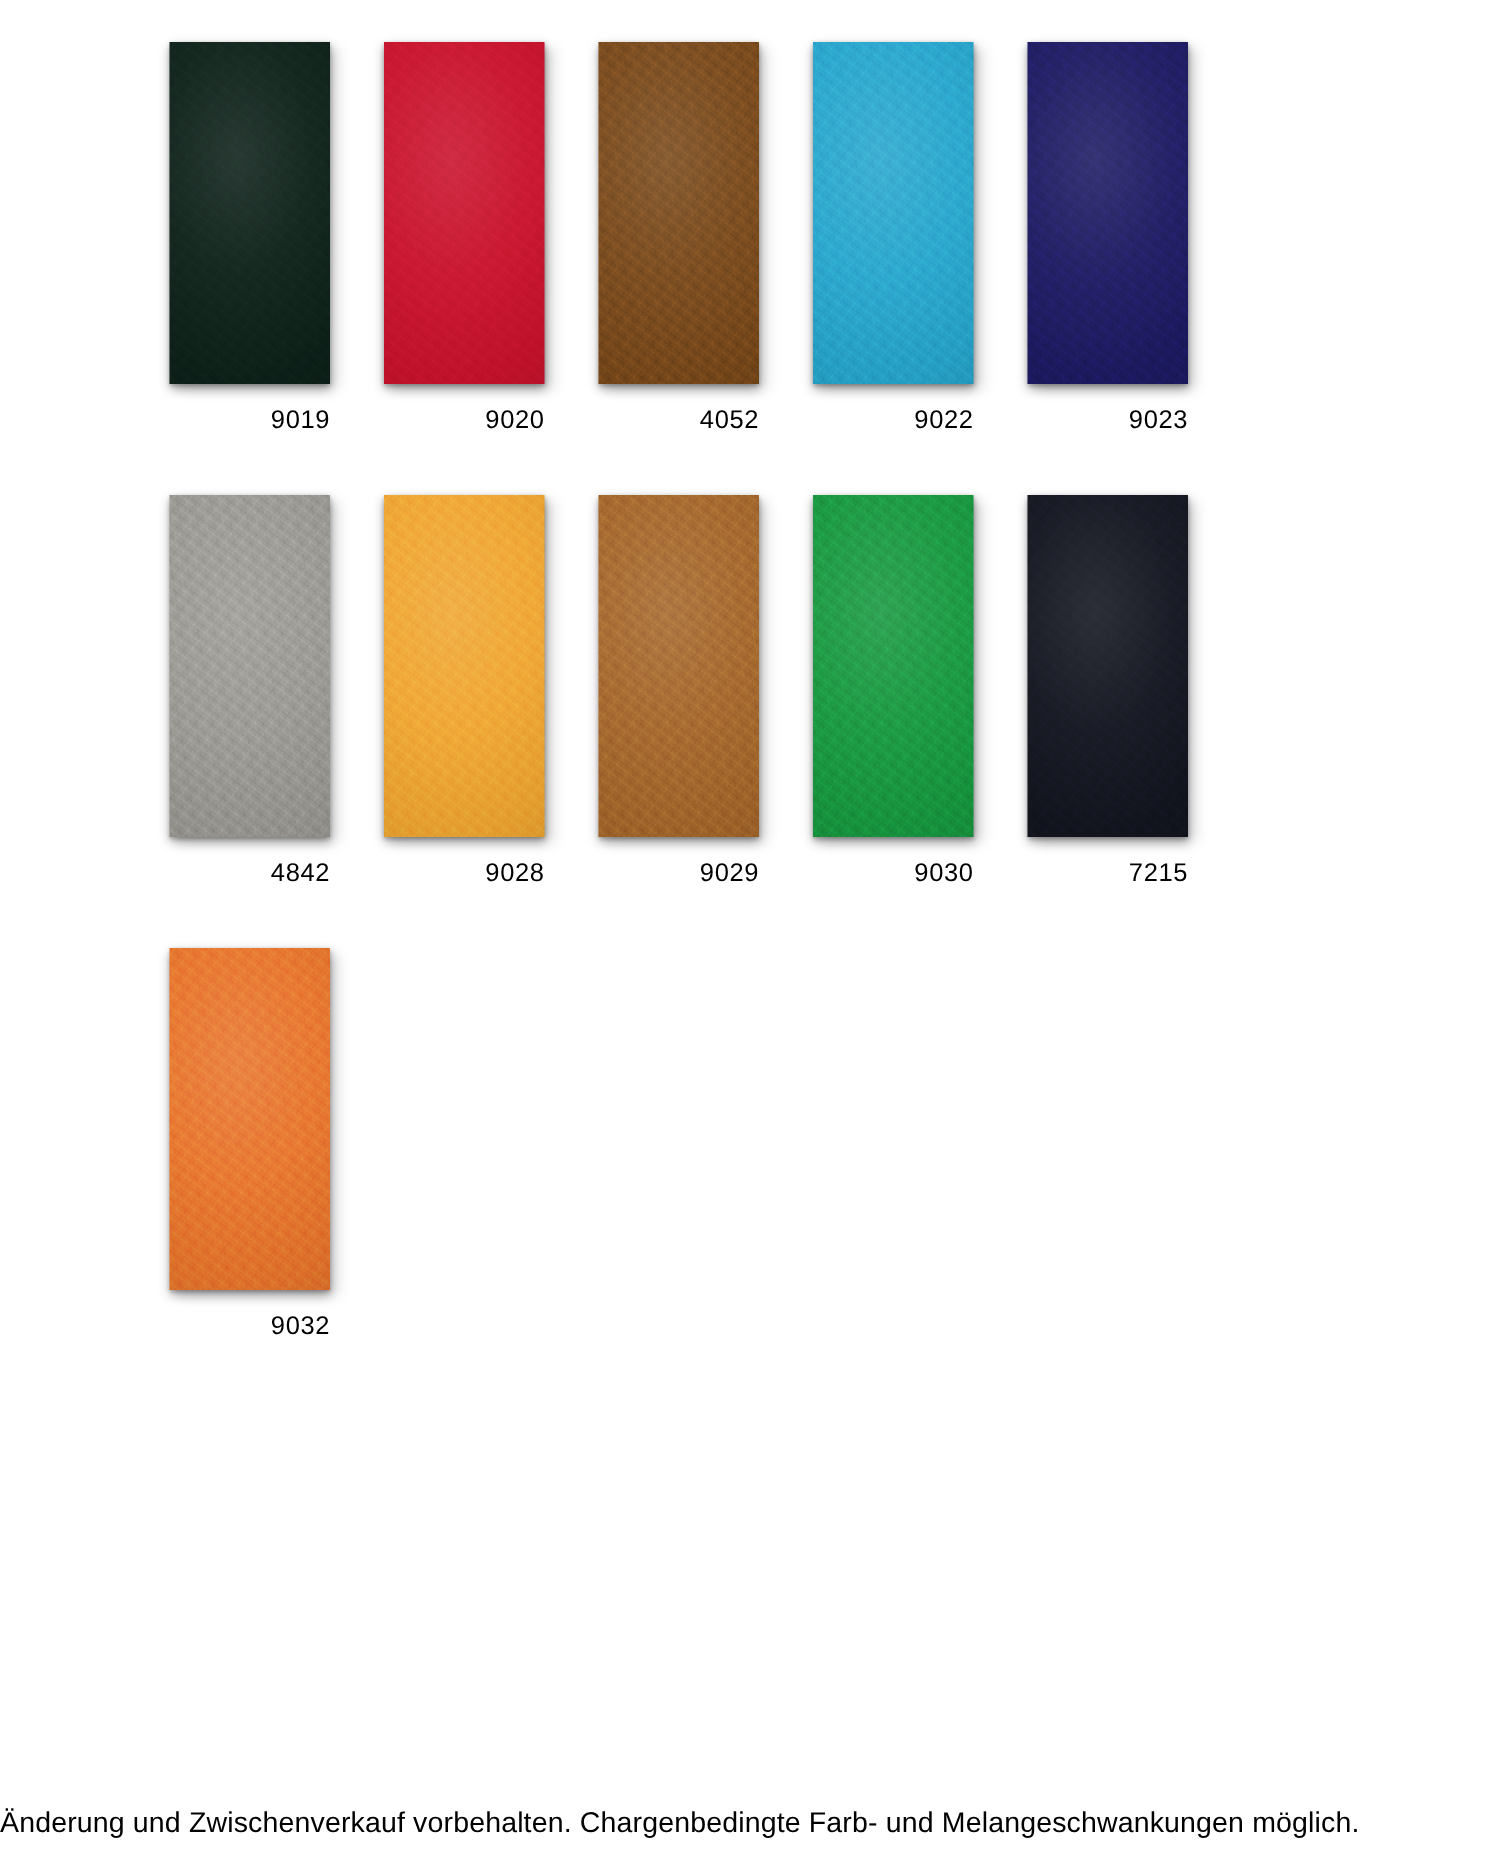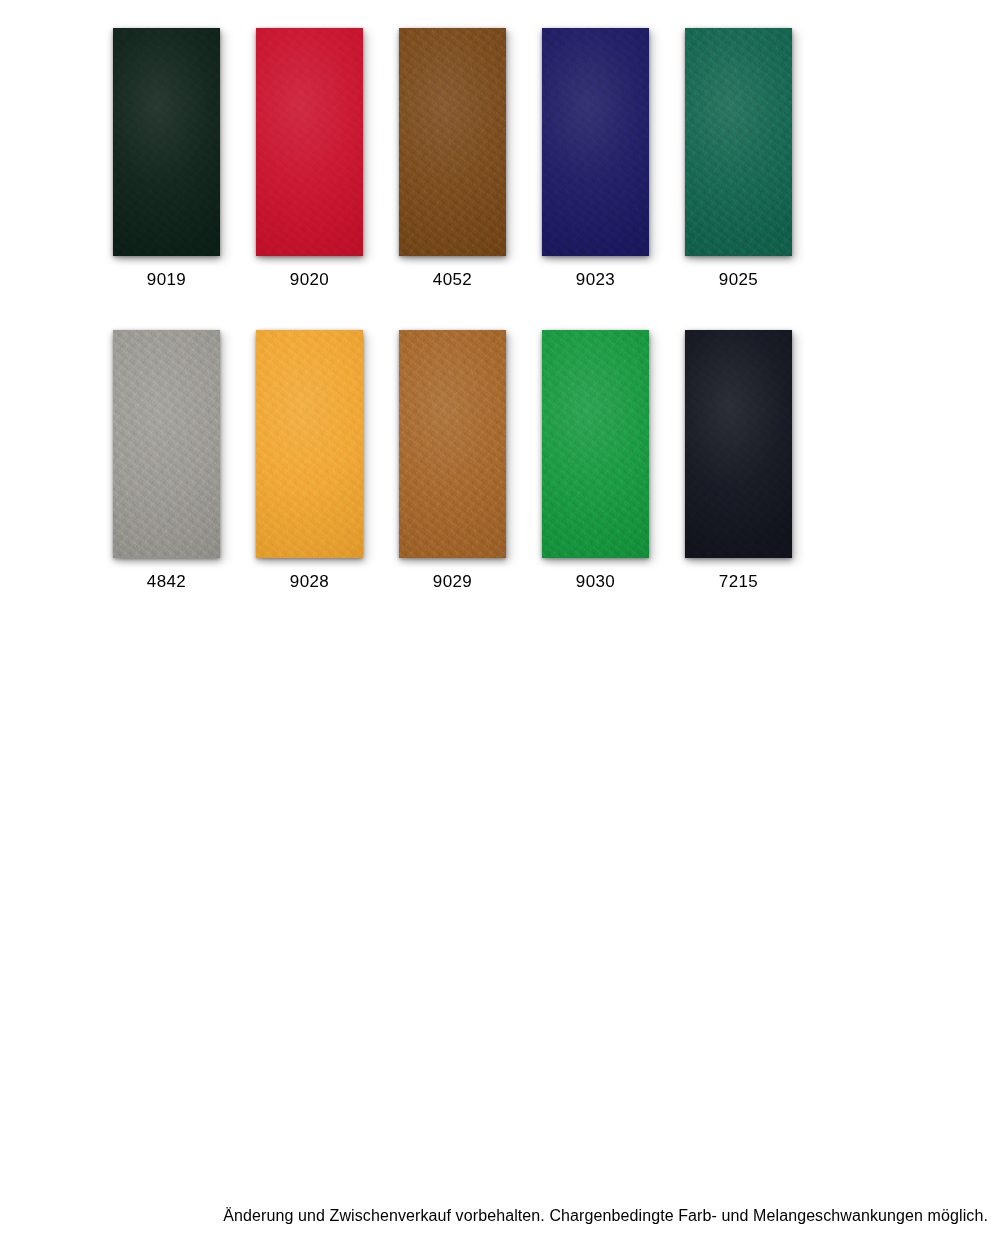--- a/index.html
+++ b/index.html
@@ -31,21 +31,21 @@
     flex-direction: row;
     align-items: flex-start;
     height: 302px;
   }
 
   .swatch-cell {
     width: 107px;
     margin-right: 36px;
     display: flex;
     flex-direction: column;
-    align-items: center;
+    align-items: flex-end;
   }
 
   .swatch-chip {
     position: relative;
     width: 107px;
     height: 228px;
     box-sizing: border-box;
     box-shadow:
       0 3px 7px rgba(0,0,0,0.34),
       0 1px 3px rgba(0,0,0,0.26),
@@ -101,24 +101,24 @@
     letter-spacing: 0.4px;
     color: #000000;
     text-align: center;
     white-space: nowrap;
   }
 
   
   #footer-note {
     position: absolute;
     left: 0;
-    right: 12px;
+    right: 0;
     top: 1205px;
-    text-align: right;
-    font-size: 16px;
+    text-align: left;
+    font-size: 19px;
     line-height: 21px;
     color: #000000;
     letter-spacing: 0.1px;
   }
 </style>
 </head>
 <body>
 
 <div id="swatch-grid">
     <div class="swatch-row">
@@ -128,26 +128,26 @@
       </div>
       <div class="swatch-cell">
         <div class="swatch-chip" style="background-color: rgb(201, 18, 44);"></div>
         <div class="swatch-label">9020</div>
       </div>
       <div class="swatch-cell">
         <div class="swatch-chip" style="background-color: rgb(121, 73, 26);"></div>
         <div class="swatch-label">4052</div>
       </div>
       <div class="swatch-cell">
+        <div class="swatch-chip" style="background-color: rgb(39, 166, 205);"></div>
+        <div class="swatch-label">9022</div>
+      </div>
+      <div class="swatch-cell">
         <div class="swatch-chip" style="background-color: rgb(29, 26, 99);"></div>
         <div class="swatch-label">9023</div>
-      </div>
-      <div class="swatch-cell">
-        <div class="swatch-chip" style="background-color: rgb(19, 101, 79);"></div>
-        <div class="swatch-label">9025</div>
       </div>
     </div>
     <div class="swatch-row">
       <div class="swatch-cell">
         <div class="swatch-chip" style="background-color: rgb(155, 153, 147);"></div>
         <div class="swatch-label">4842</div>
       </div>
       <div class="swatch-cell">
         <div class="swatch-chip" style="background-color: rgb(240, 166, 49);"></div>
         <div class="swatch-label">9028</div>
@@ -158,15 +158,21 @@
       </div>
       <div class="swatch-cell">
         <div class="swatch-chip" style="background-color: rgb(23, 152, 63);"></div>
         <div class="swatch-label">9030</div>
       </div>
       <div class="swatch-cell">
         <div class="swatch-chip" style="background-color: rgb(18, 21, 31);"></div>
         <div class="swatch-label">7215</div>
       </div>
     </div>
+    <div class="swatch-row">
+      <div class="swatch-cell">
+        <div class="swatch-chip" style="background-color: rgb(232, 117, 44);"></div>
+        <div class="swatch-label">9032</div>
+      </div>
+    </div>
   </div>
 
 <div id="footer-note">Änderung und Zwischenverkauf vorbehalten. Chargenbedingte Farb- und Melangeschwankungen möglich.</div>
 
 </body></html>

